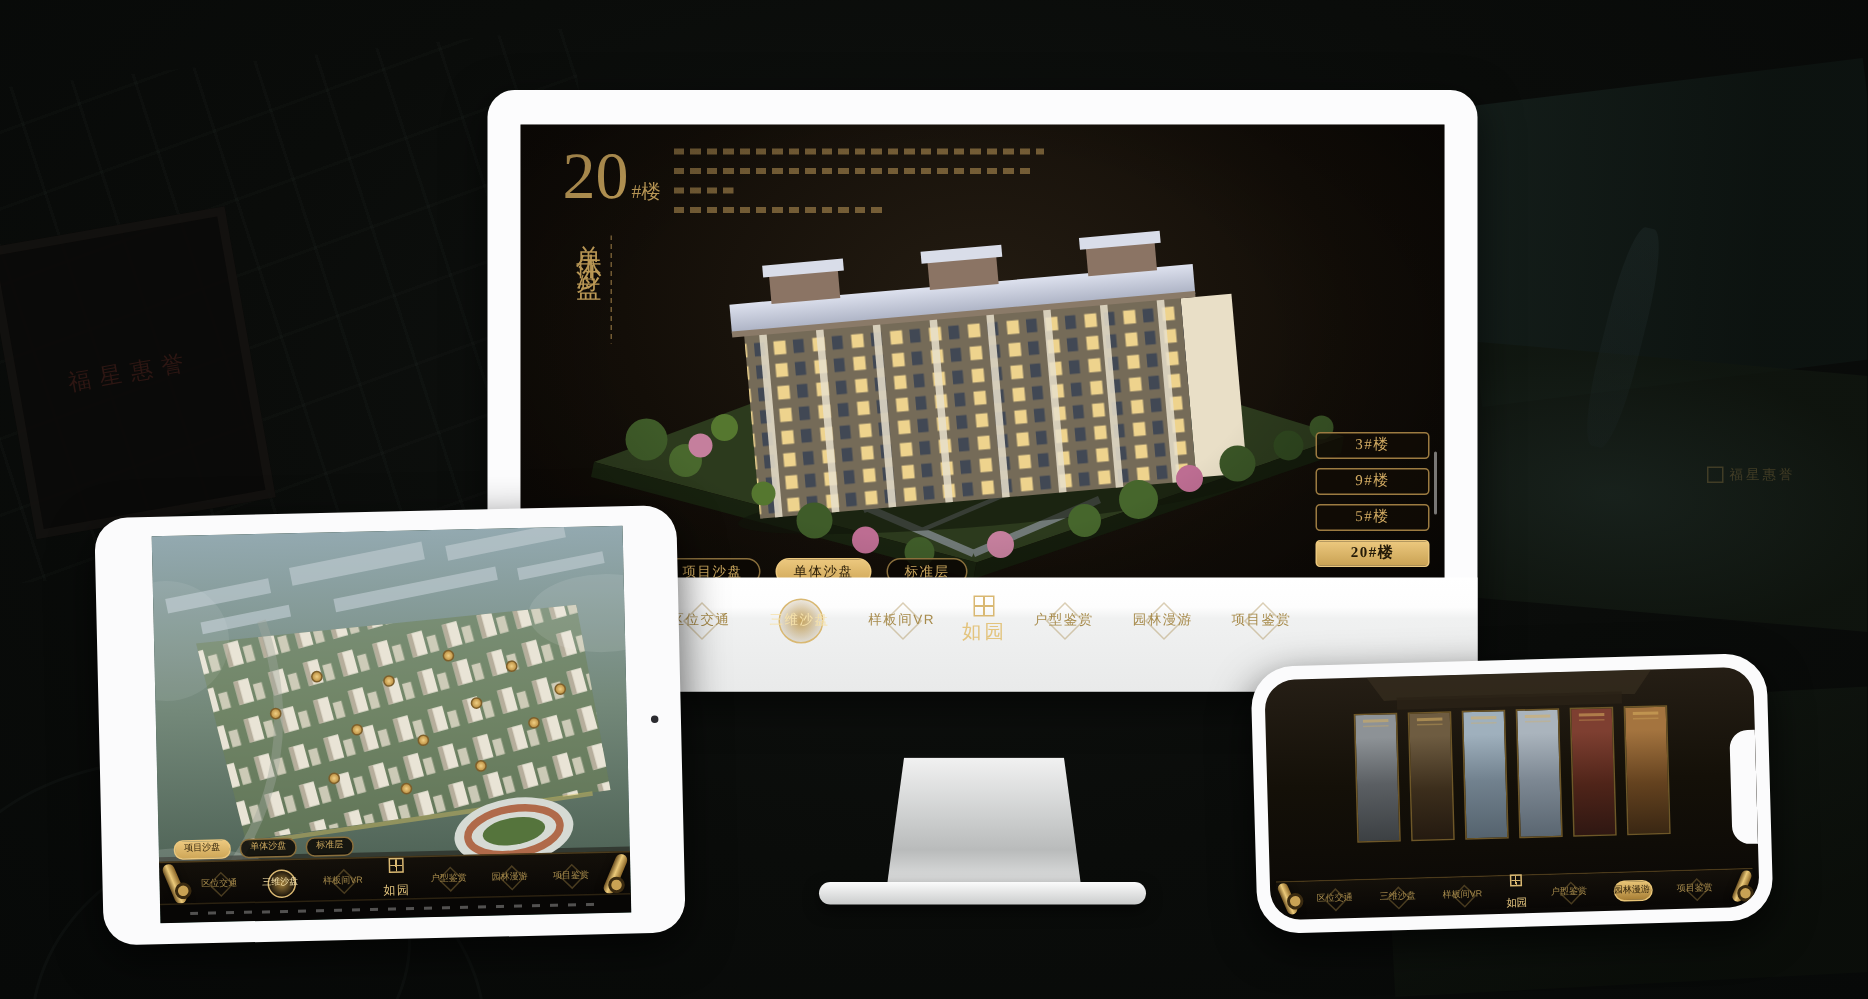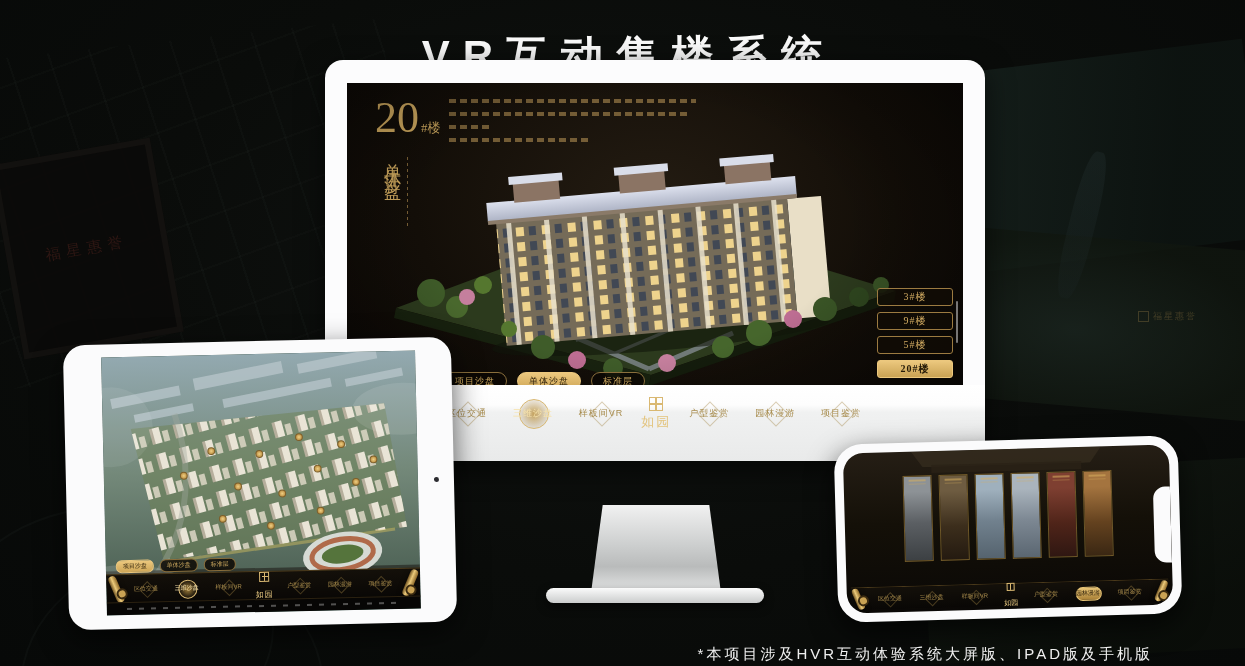--- a/index.html
+++ b/index.html
@@ -169,21 +169,20 @@
   </div>
   <div class="abs bg-brand">
     <i></i>
     <span>福星惠誉</span>
   </div>
   <div class="abs bg-roads-bl">
       <i></i>
       <i></i>
     </div>
 
-  <h1 class="abs page-title">VR互动售楼系统</h1>
 
   <div class="abs m-neck"></div>
   <div class="abs m-base"></div>
 
   <div class="abs monitor">
     <div class="abs m-screen">
 
       <div class="abs unit-block">
         <span class="unit-num">20</span><span class="unit-suffix">#楼</span>
       </div>
@@ -428,14 +427,13 @@
         </div>
         <div class="nav-item xs">户型鉴赏</div>
         <div class="nav-item xs active">园林漫游</div>
         <div class="nav-item xs">项目鉴赏</div>
         <div class="scroll xs rot-r"></div>
       </div>
       <div class="abs p-notch"></div>
     </div>
   </div>
 
-  <div class="abs footnote">*本项目涉及HVR互动体验系统大屏版、IPAD版及手机版</div>
 </div>
 
 </body></html>

